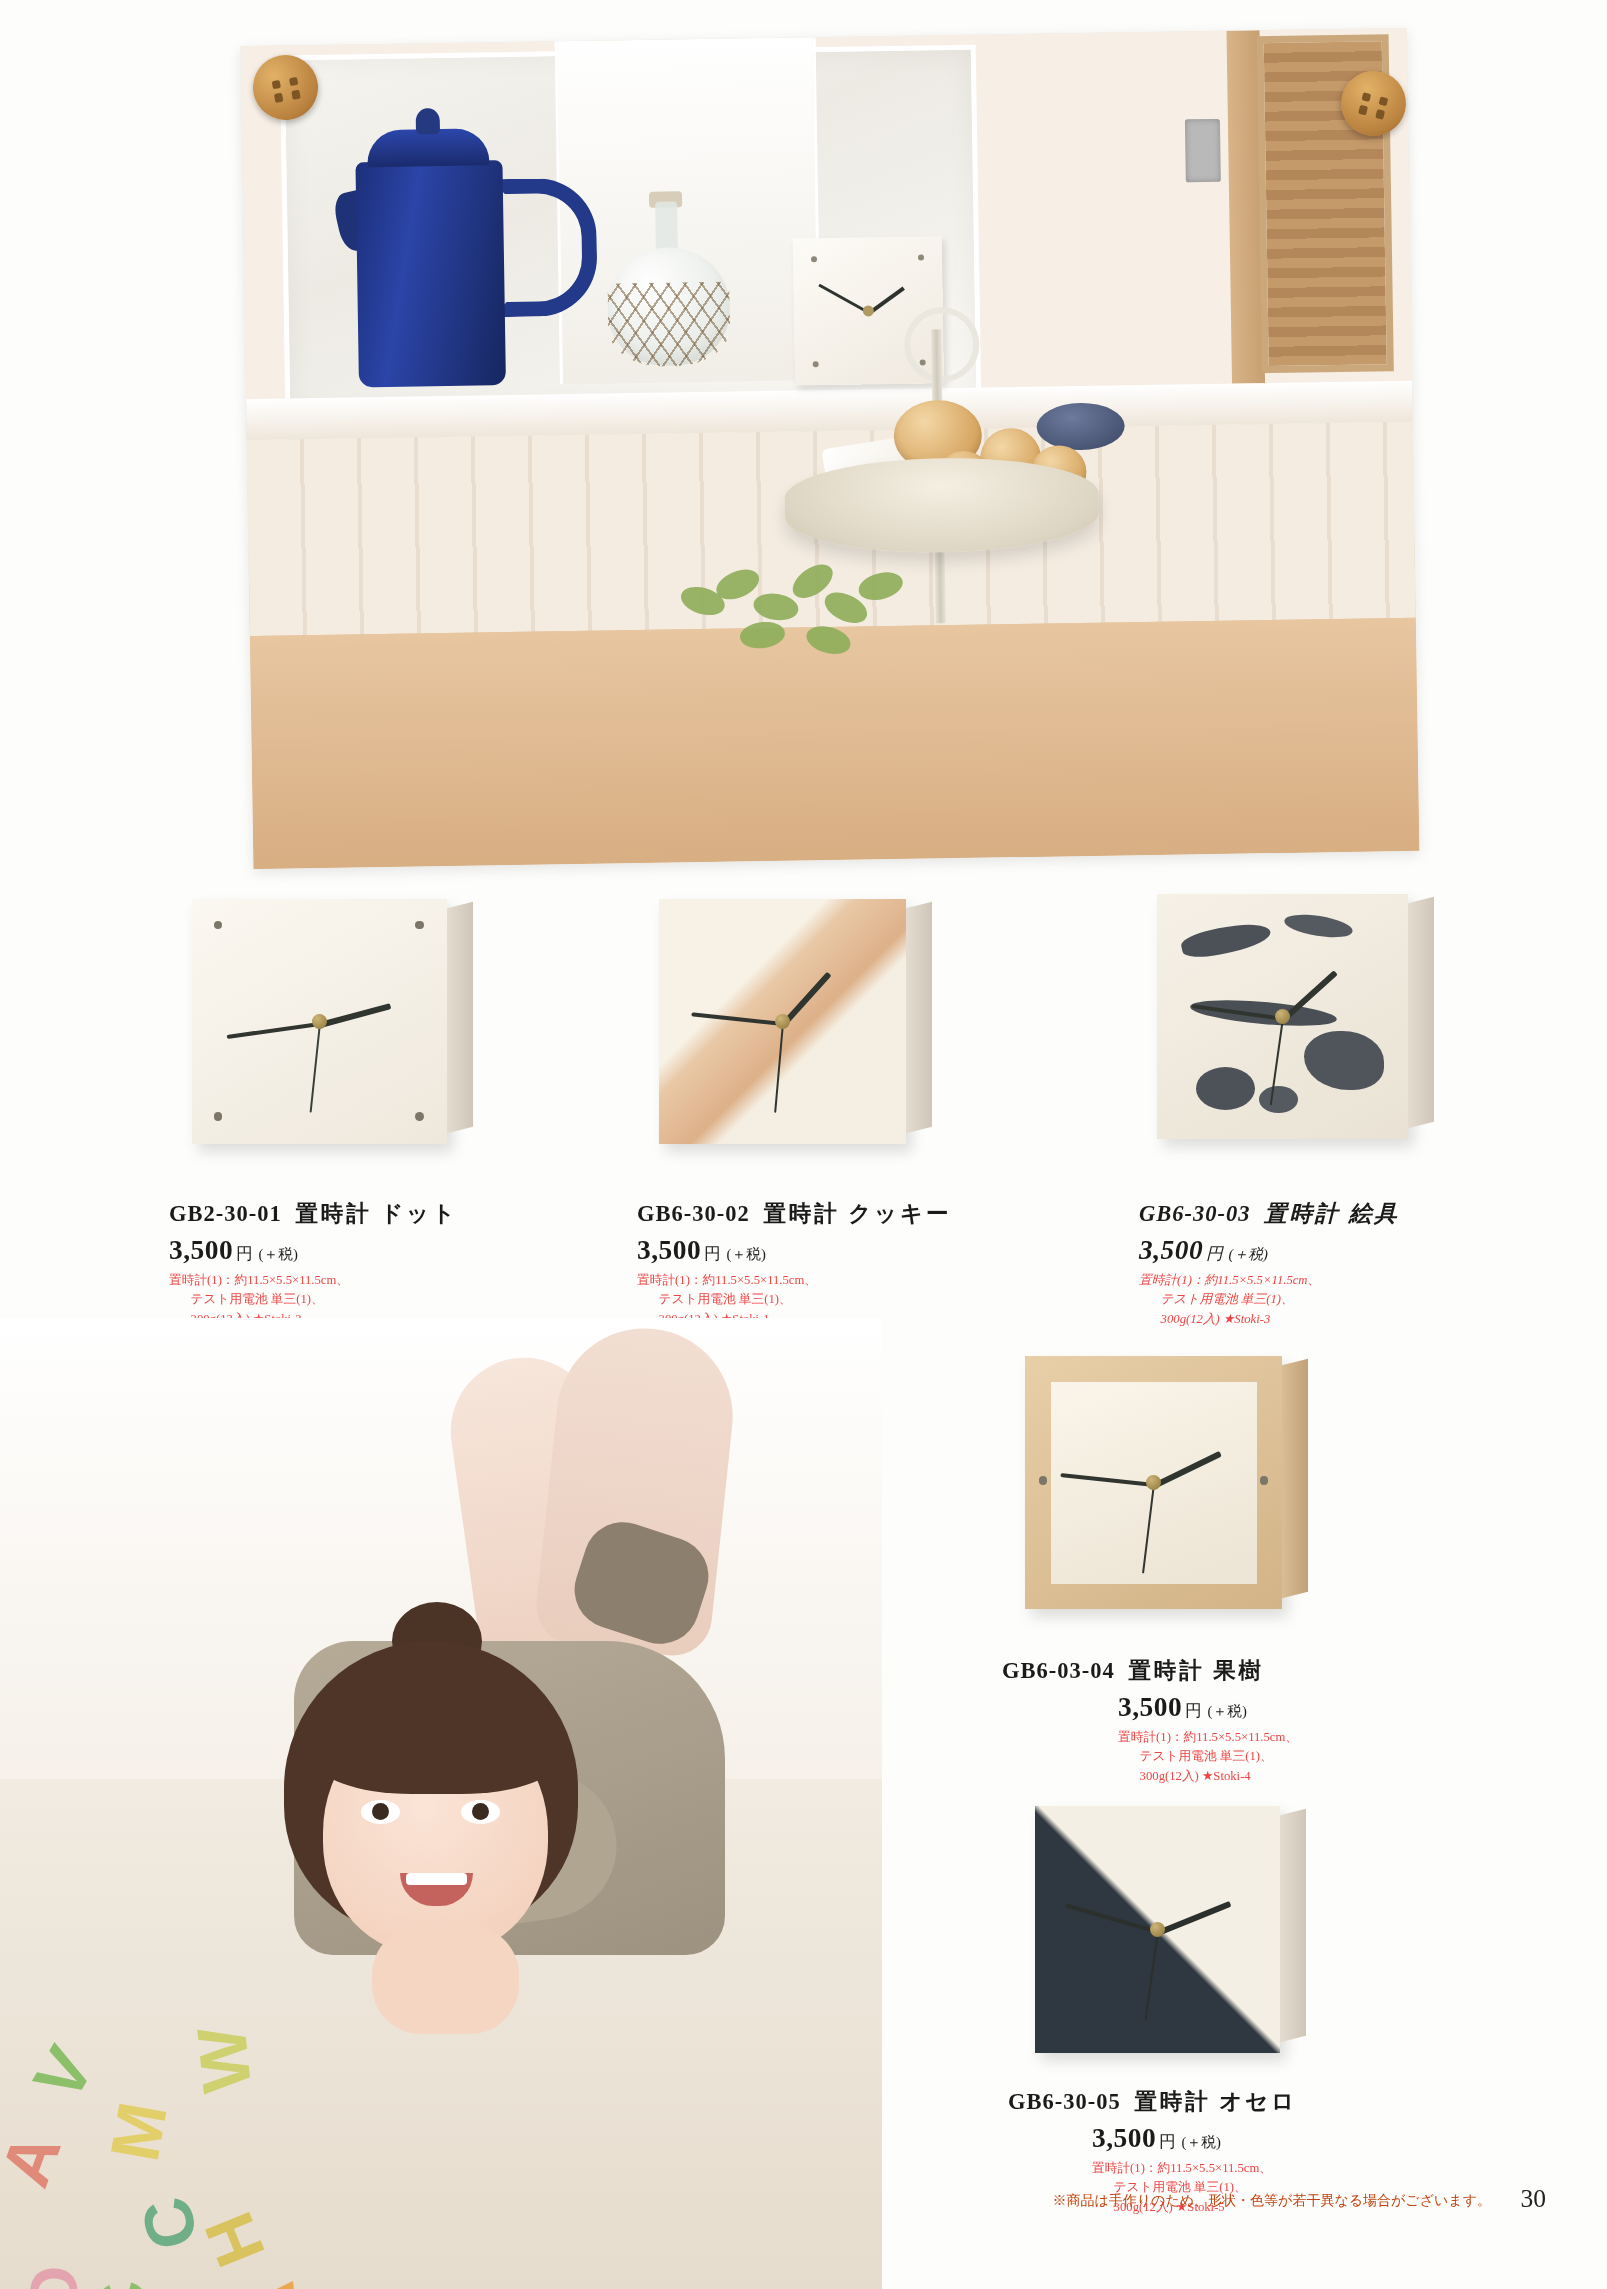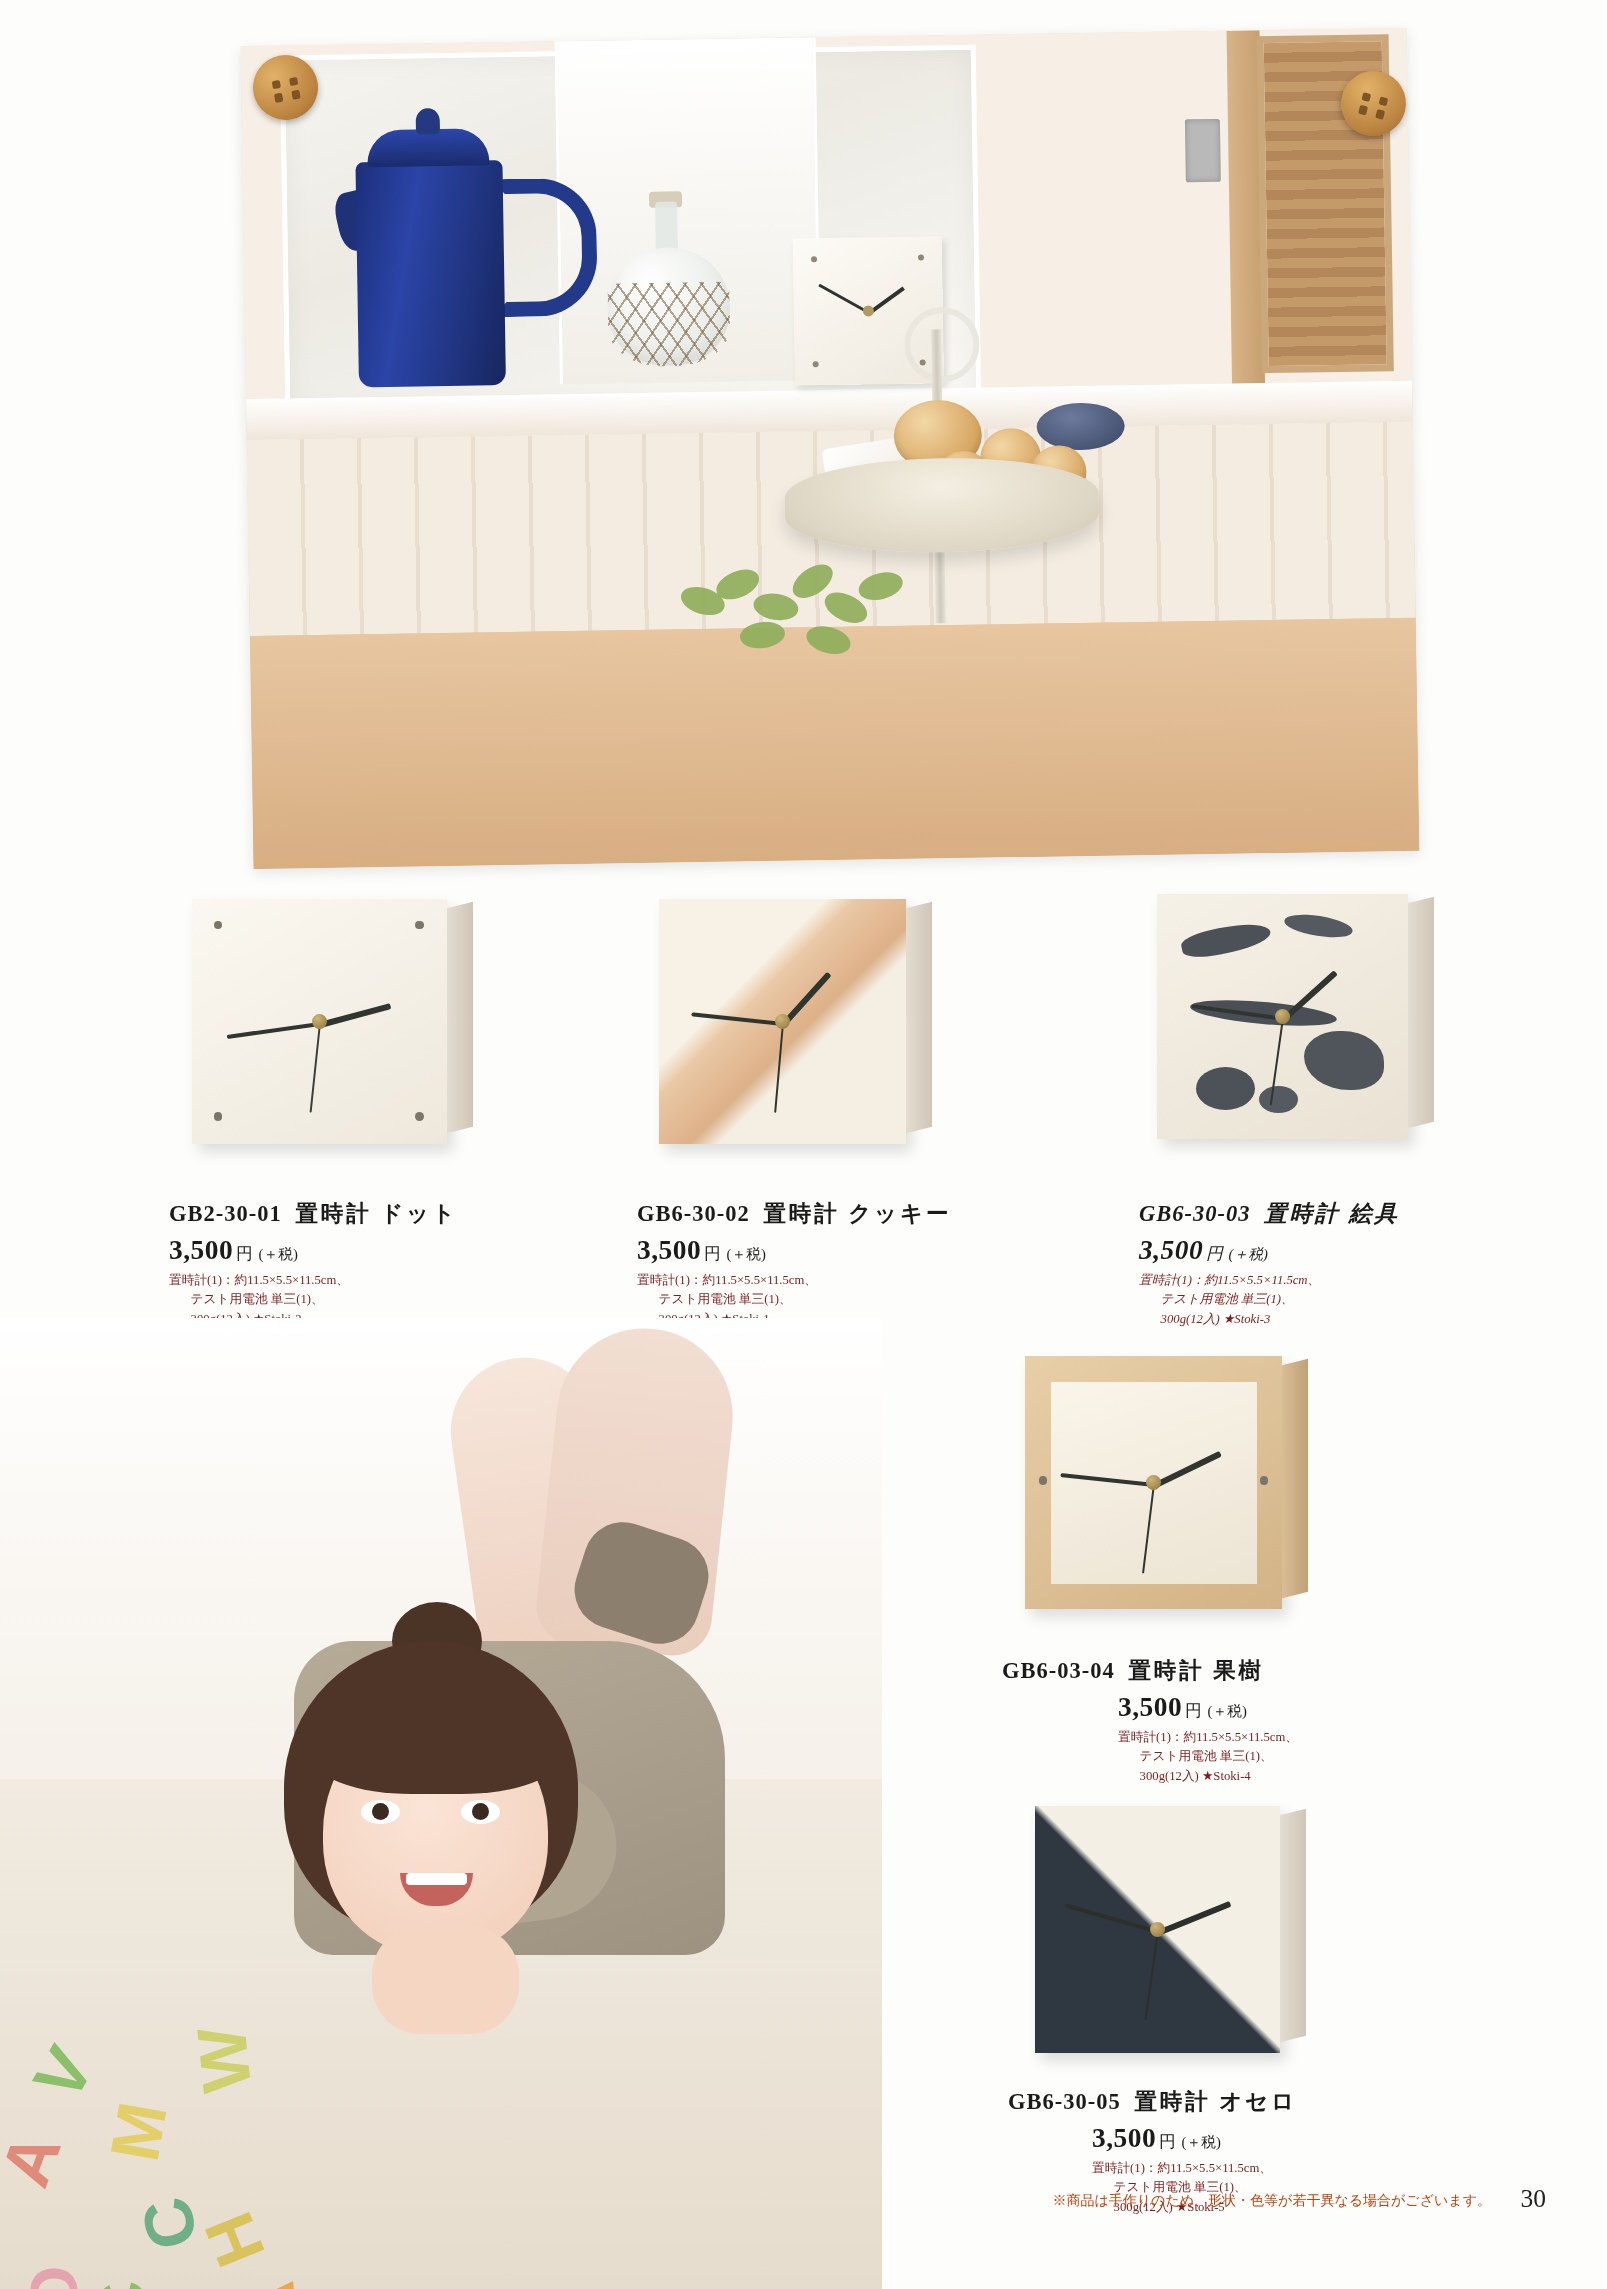--- a/index.html
+++ b/index.html
@@ -277,21 +277,21 @@
     white-space: nowrap;
     color: #1b1b1b;
   }
   .cap-price .num { font-size: 27.4px; font-weight: bold; letter-spacing: 0.5px; }
   .cap-price .yen { font-size: 16.7px; margin-left: 2.9px; }
   .cap-price .tax { font-size: 14.7px; margin-left: 5.9px; }
   .cap-spec {
     margin-top: 4.9px;
     font-size: 12.7px;
     line-height: 1.55;
-    color: #7f1d1d;
+    color: #ef4444;
     white-space: nowrap;
   }
   .indent { padding-left: 21.6px; }
 
   
   .tc-title {
     position: absolute;
     left: 147px; top: 1372px;
     font-family: "Liberation Serif", serif;
     font-size: 74px;

